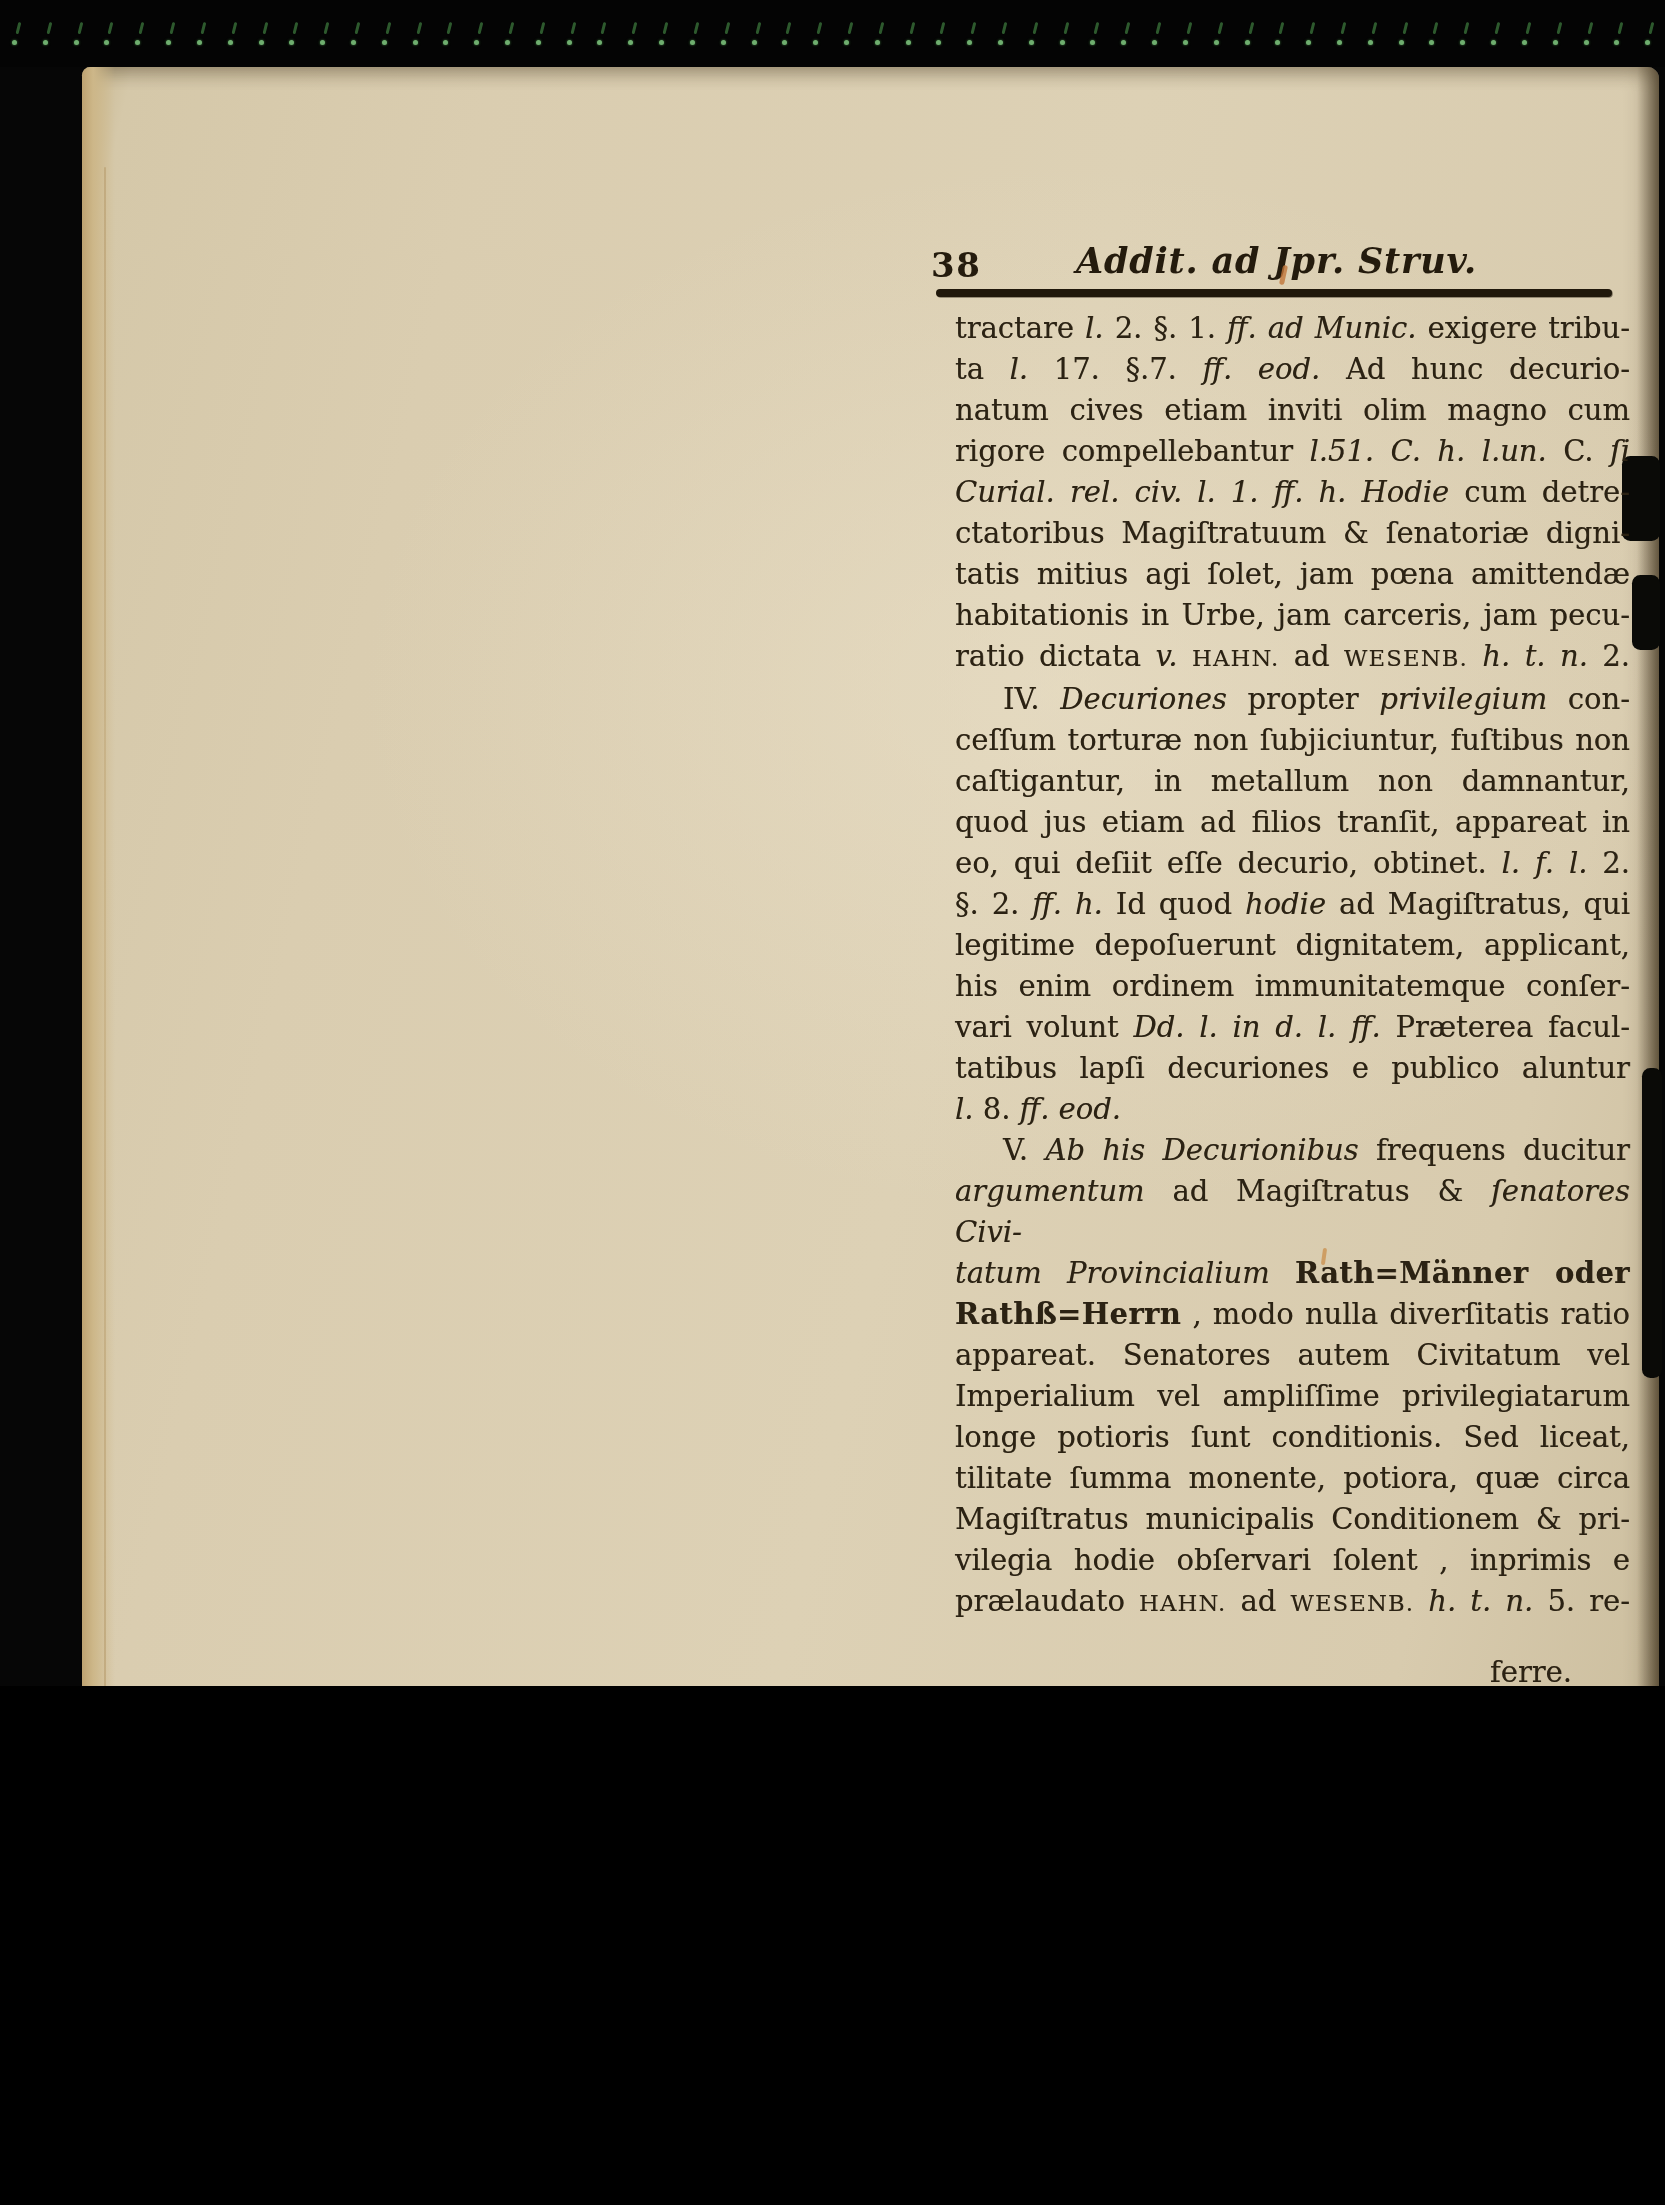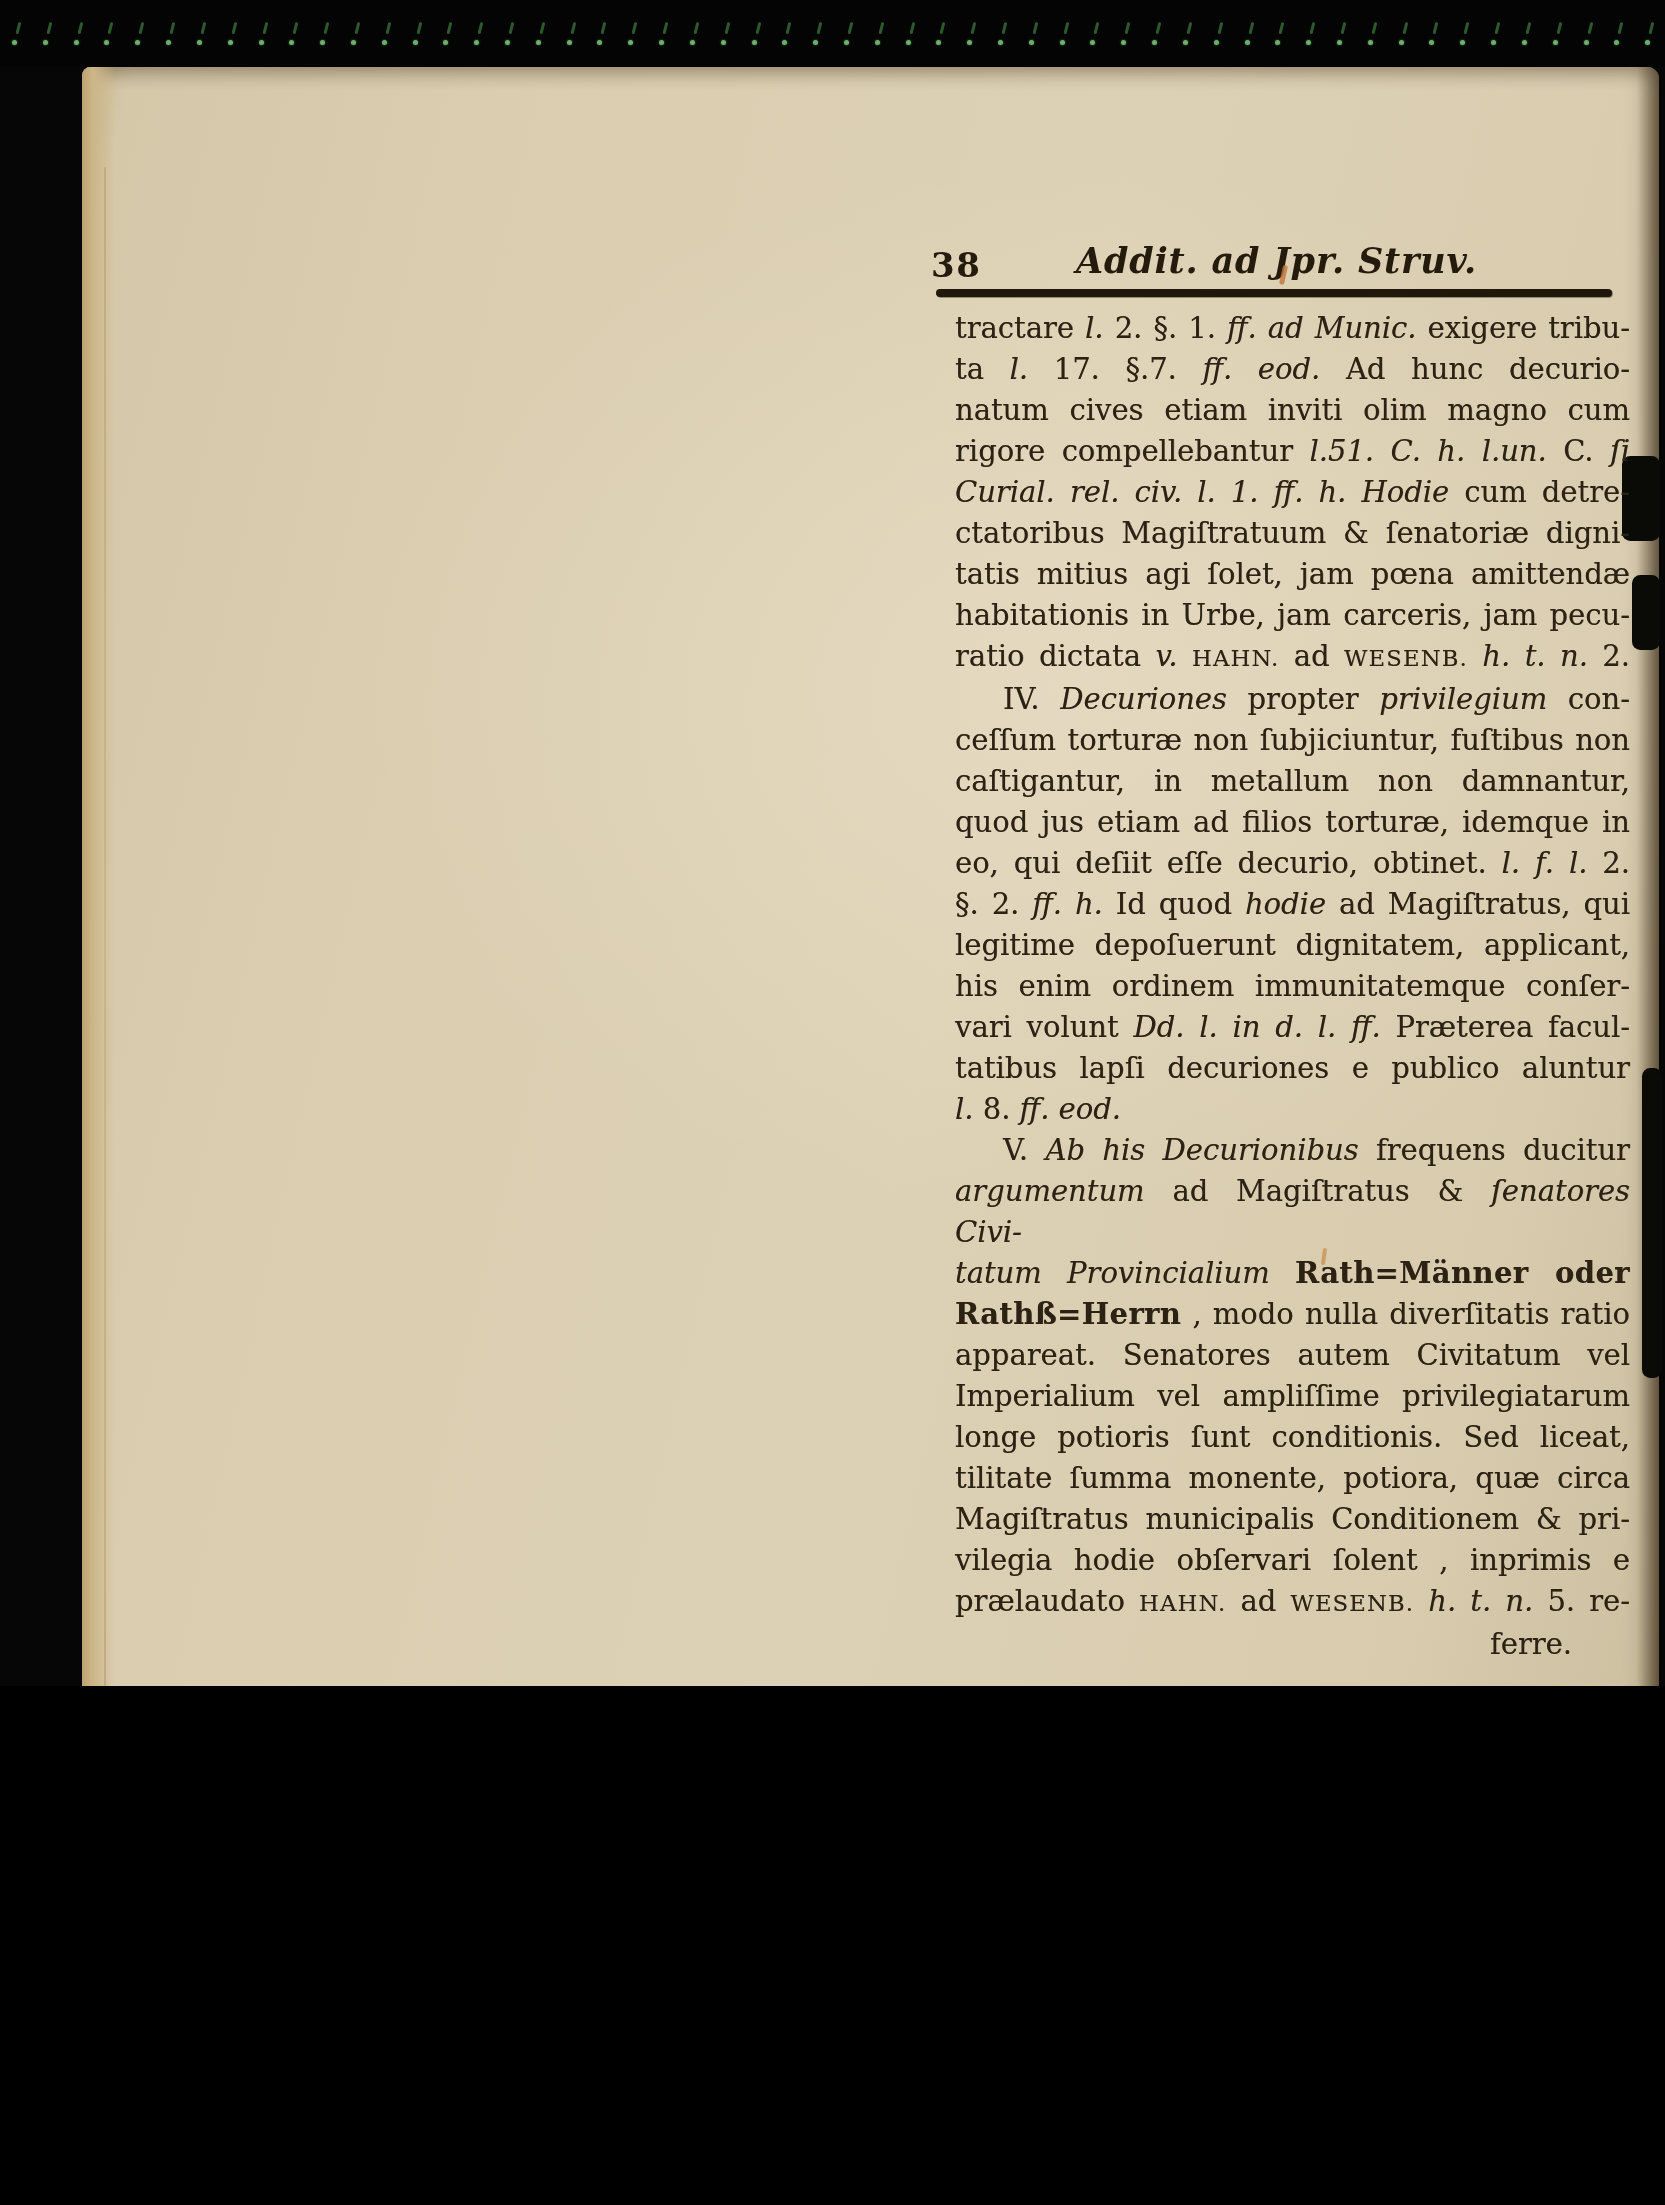--- a/index.html
+++ b/index.html
@@ -37,21 +37,21 @@
   #running-header{position:absolute;left:50px;right:50px;top:0;text-align:center;font-size:35px;font-style:italic;font-weight:700;letter-spacing:0.8px;}
   #header-rule{position:absolute;left:936px;top:289px;width:676px;height:7.5px;background:#20180b;border-radius:4.2px;box-shadow:0.8px 0.8px 0 rgba(32,24,11,.5);}
   
   #body-text{
     position:absolute;left:955px;top:308px;width:675px;
     font-size:29px;line-height:41px;color:#2b2213;
     text-shadow:0.3px 0.3px 0.5px rgba(43,34,19,.45);
   }
   .line{text-align:justify;text-align-last:justify;white-space:normal;}
   .line.left{text-align:left;text-align-last:left;}
-  .line.right{text-align:center;text-align-last:right;padding-right:58px;}
+  .line.right{text-align:center;text-align-last:right;padding-right:58px;margin-top:28px;}
   .line.indent{padding-left:48px;}
   .seg-r{font-style:normal;}
   .seg-i{font-style:italic;}
   .seg-sc{font-size:.78em;letter-spacing:1.2px;}
   .seg-fr{font-weight:700;letter-spacing:0.4px;}
   
   .stain{position:absolute;border-radius:50%;}
   #stain-1{left:125px;top:1995px;width:38px;height:32px;background:radial-gradient(circle,#b08a58 0%,rgba(176,138,88,0) 70%);opacity:.55;}
   #stain-2{left:158px;top:2078px;width:28px;height:25px;background:radial-gradient(circle,#b08a58 0%,rgba(176,138,88,0) 70%);opacity:.5;}
   #stain-3{left:1281px;top:265px;width:5px;height:20px;background:#c0763a;border-radius:2.5px;transform:rotate(12deg);opacity:.8;}
@@ -305,21 +305,21 @@
       <div class="line justify"><span class="seg-r">natum cives etiam inviti olim magno cum</span></div>
       <div class="line justify"><span class="seg-r">rigore compellebantur </span><span class="seg-i">l.51. C. h. l.un. </span><span class="seg-r">C. </span><span class="seg-i">ſi</span></div>
       <div class="line justify"><span class="seg-i">Curial. rel. civ. l. 1. ff. h. Hodie </span><span class="seg-r">cum detre-</span></div>
       <div class="line justify"><span class="seg-r">ctatoribus Magiſtratuum &amp; ſenatoriæ digni-</span></div>
       <div class="line justify"><span class="seg-r">tatis mitius agi ſolet, jam pœna amittendæ</span></div>
       <div class="line justify"><span class="seg-r">habitationis in Urbe, jam carceris, jam pecu-</span></div>
       <div class="line justify"><span class="seg-r">ratio dictata </span><span class="seg-i">v. </span><span class="seg-sc">HAHN.</span><span class="seg-r"> ad </span><span class="seg-sc">WESENB.</span><span class="seg-i"> h. t. n. </span><span class="seg-r">2.</span></div>
       <div class="line justify indent"><span class="seg-r">IV. </span><span class="seg-i">Decuriones </span><span class="seg-r">propter </span><span class="seg-i">privilegium </span><span class="seg-r">con-</span></div>
       <div class="line justify"><span class="seg-r">ceſſum torturæ non ſubjiciuntur, fuſtibus non</span></div>
       <div class="line justify"><span class="seg-r">caſtigantur, in metallum non damnantur,</span></div>
-      <div class="line justify"><span class="seg-r">quod jus etiam ad filios torturæ, idemque in</span></div>
+      <div class="line justify"><span class="seg-r">quod jus etiam ad filios tranſit, appareat in</span></div>
       <div class="line justify"><span class="seg-r">eo, qui deſiit eſſe decurio, obtinet. </span><span class="seg-i">l. f. l. </span><span class="seg-r">2.</span></div>
       <div class="line justify"><span class="seg-r">§. 2. </span><span class="seg-i">ff. h. </span><span class="seg-r">Id quod </span><span class="seg-i">hodie </span><span class="seg-r">ad Magiſtratus, qui</span></div>
       <div class="line justify"><span class="seg-r">legitime depoſuerunt dignitatem, applicant,</span></div>
       <div class="line justify"><span class="seg-r">his enim ordinem immunitatemque conſer-</span></div>
       <div class="line justify"><span class="seg-r">vari volunt </span><span class="seg-i">Dd. l. in d. l. ff. </span><span class="seg-r">Præterea facul-</span></div>
       <div class="line justify"><span class="seg-r">tatibus lapſi decuriones e publico aluntur</span></div>
       <div class="line left"><span class="seg-i">l. </span><span class="seg-r">8. </span><span class="seg-i">ff. eod.</span></div>
       <div class="line justify indent"><span class="seg-r">V. </span><span class="seg-i">Ab his Decurionibus </span><span class="seg-r">frequens ducitur</span></div>
       <div class="line justify"><span class="seg-i">argumentum </span><span class="seg-r">ad Magiſtratus &amp; </span><span class="seg-i">ſenatores Civi-</span></div>
       <div class="line justify"><span class="seg-i">tatum Provincialium </span><span class="seg-fr">Rath=Männer oder</span></div>

